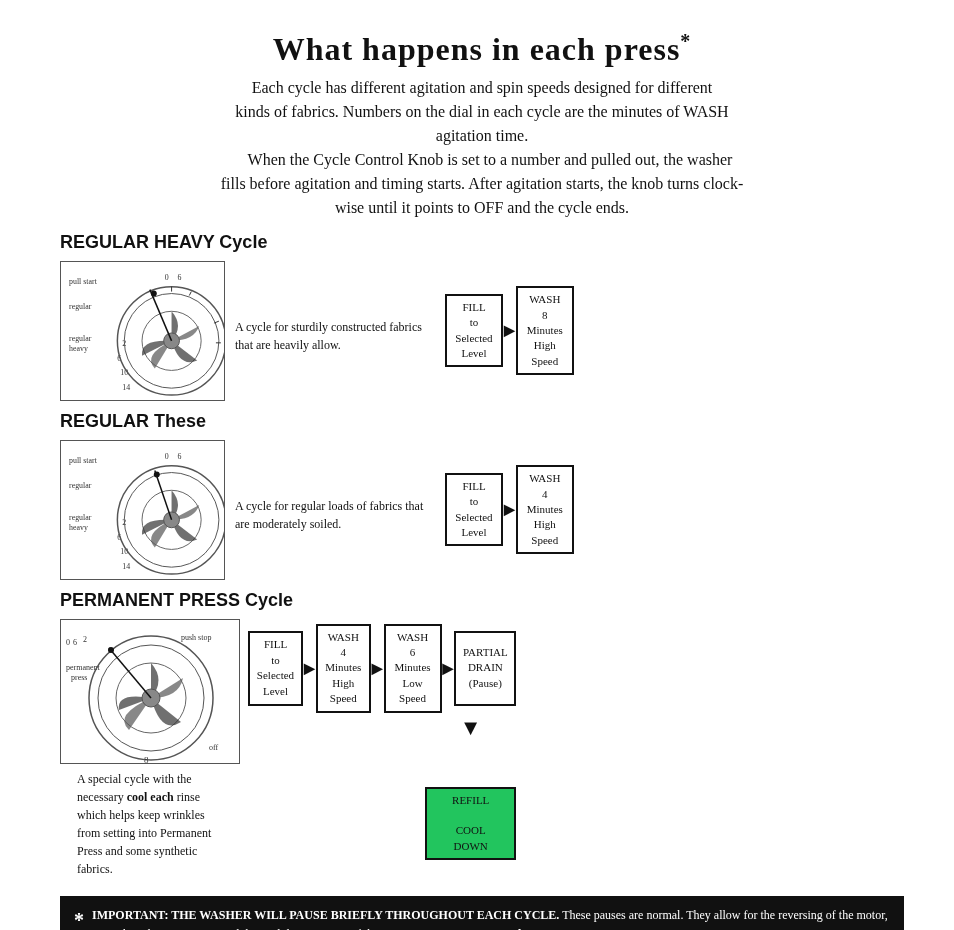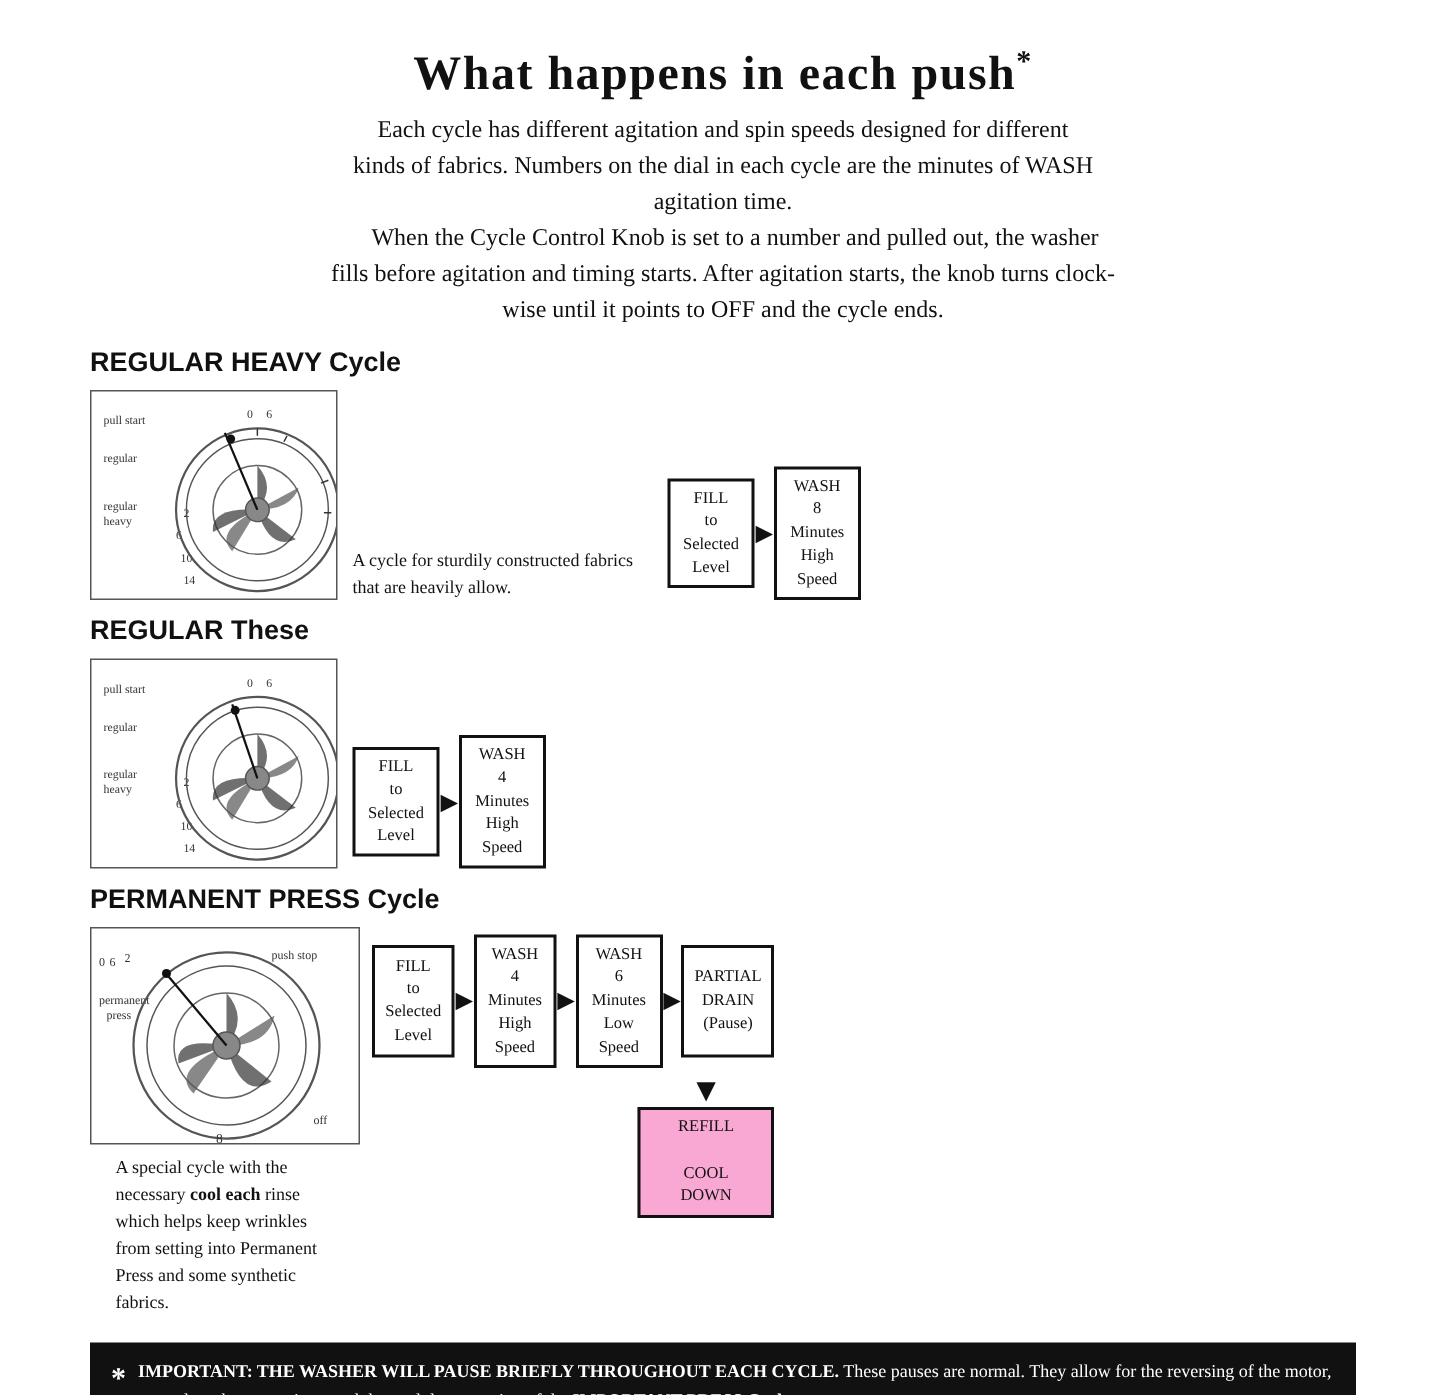--- a/index.html
+++ b/index.html
@@ -41,21 +41,21 @@
     }
     .section-title {
       font-size: 18px;
       font-weight: bold;
       font-family: Arial, sans-serif;
       margin-bottom: 8px;
       margin-top: 10px;
     }
     .cycle-row {
       display: flex;
-      align-items: flex-end;
+      align-items: center;
       margin-bottom: 10px;
       gap: 10px;
     }
     .dial-box {
       width: 165px;
       height: 140px;
       border: 1.5px solid #555;
       flex-shrink: 0;
       position: relative;
       overflow: hidden;
@@ -138,21 +138,22 @@
       align-items: center;
       gap: 0;
     }
     .refill-box {
       border: 2px solid #111;
       padding: 4px 25px;
       text-align: center;
       font-size: 11px;
       line-height: 1.4;
       min-width: 70px;
-      background: #f9a8d4;
+      background: #22c55e;
+      margin-top: 48px;
     }
     .important-box {
       background: #111;
       color: #fff;
       padding: 10px 14px;
       font-size: 12px;
       line-height: 1.6;
       margin-top: 18px;
       display: flex;
       gap: 8px;
@@ -173,21 +174,21 @@
       left: 50px;
       font-size: 13px;
     }
   </style>
 </head>
 <body>
 
 <div class="page">
 
   <h1 class="page-title">
-    <span>What happens in each push</span><sup>*</sup>
+    <span>What happens in each press</span><sup>*</sup>
   </h1>
 
   <p class="intro-text">
     Each cycle has different agitation and spin speeds designed for different<br>
     kinds of fabrics. Numbers on the dial in each cycle are the minutes of WASH<br>
     agitation time.<br>
     &nbsp;&nbsp;&nbsp;&nbsp;When the Cycle Control Knob is set to a number and pulled out, the washer<br>
     fills before agitation and timing starts. After agitation starts, the knob turns clock-<br>
     wise until it points to OFF and the cycle ends.
   </p>
@@ -269,20 +270,23 @@
         <path d="M112,80 L140,65 Q135,80 112,80" fill="#555" opacity="0.7"></path>
         <path d="M112,80 L138,100 Q120,108 112,80" fill="#333" opacity="0.7"></path>
         <path d="M112,80 L95,108 Q82,95 112,80" fill="#555" opacity="0.7"></path>
         <path d="M112,80 L82,95 Q80,78 112,80" fill="#333" opacity="0.7"></path>
         <circle cx="112" cy="80" r="8" fill="#888" stroke="#555" stroke-width="1"></circle>
         <line x1="95" y1="30" x2="112" y2="80" stroke="#111" stroke-width="1.5"></line>
         <circle cx="97" cy="34" r="3" fill="#111"></circle>
       </svg>
     </div>
 
+    <div class="cycle-desc">
+      A cycle for regular loads of fabrics that are moderately soiled.
+    </div>
 
     <div class="flow-boxes">
       <div class="flow-box">
         <span>FILL<br>to<br>Selected<br>Level</span>
       </div>
       <div class="flow-arrow arrow-right"></div>
       <div class="flow-box">
         <span>WASH<br>4<br>Minutes<br>High<br>Speed</span>
       </div>
     </div>

